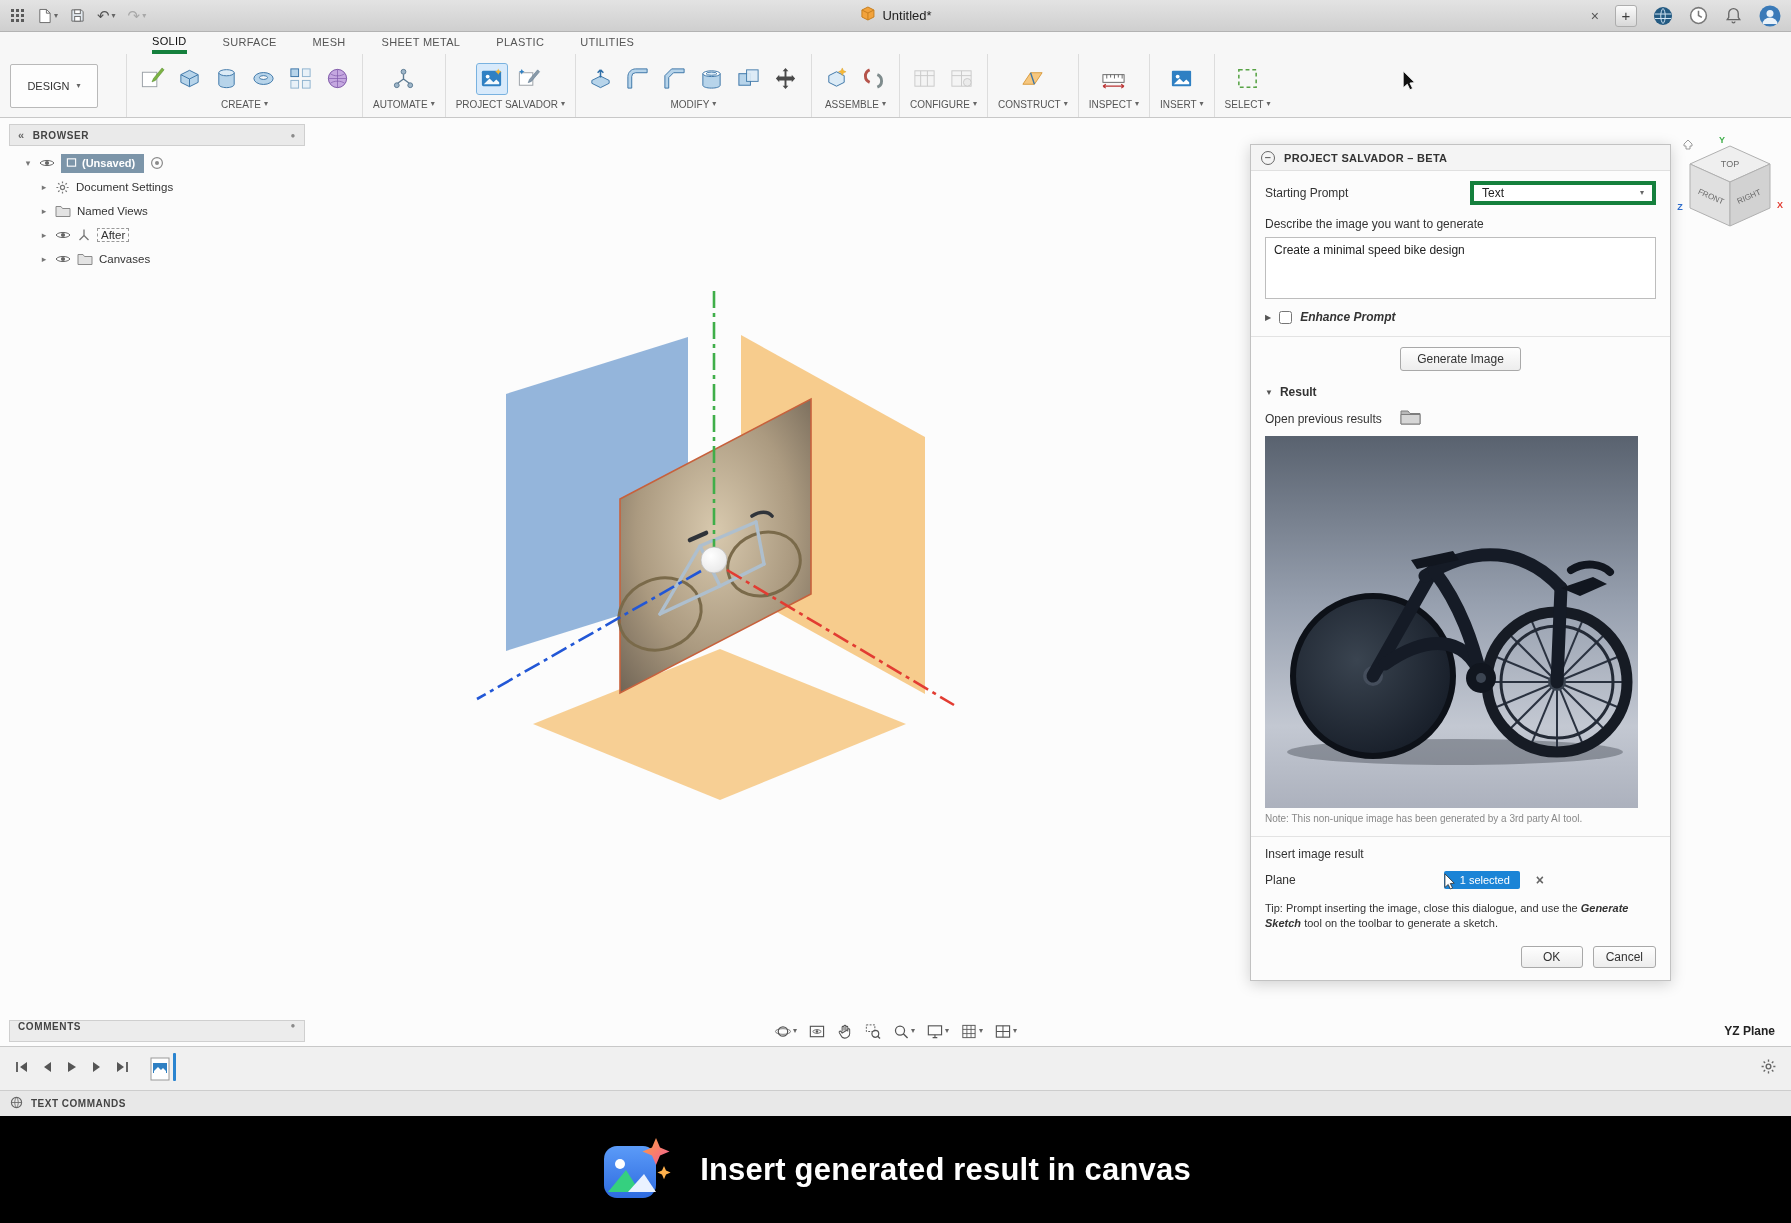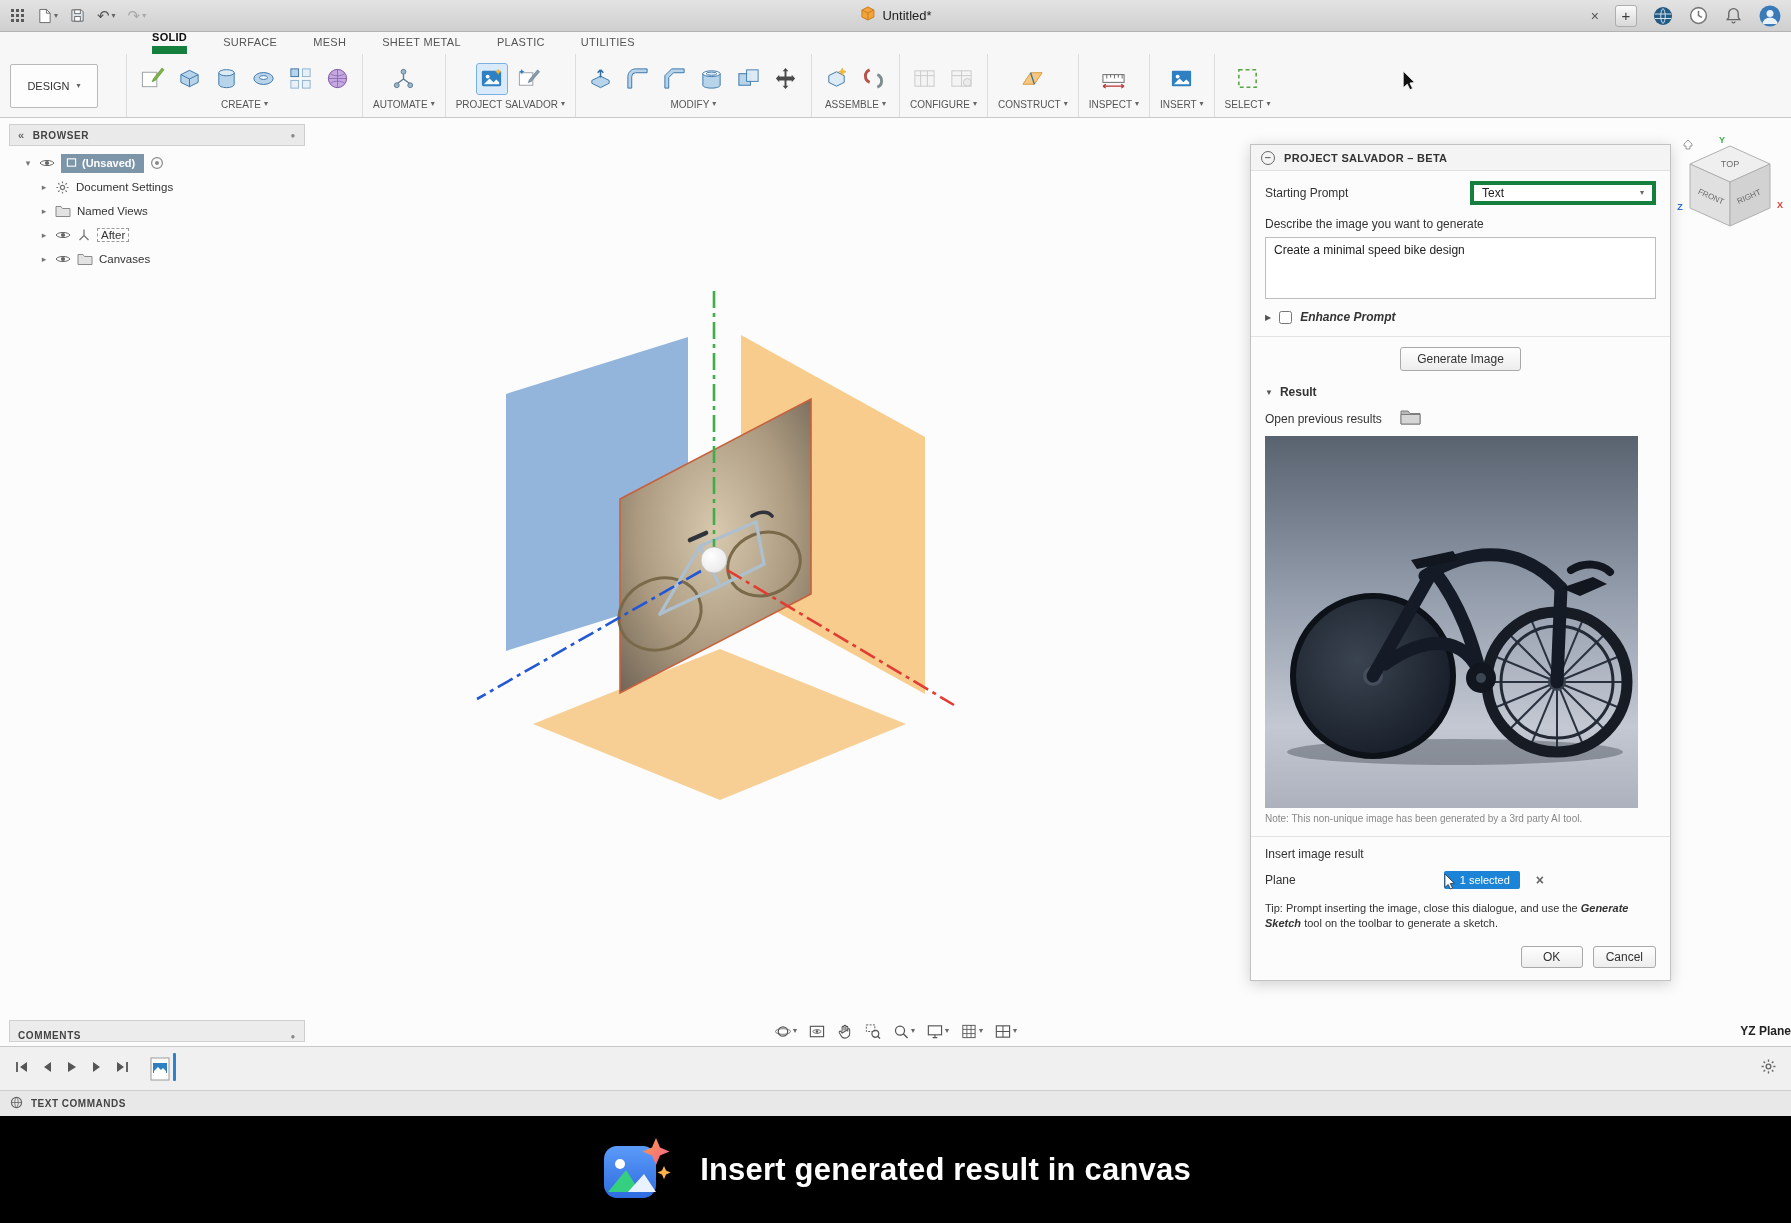--- a/index.html
+++ b/index.html
@@ -17,21 +17,21 @@
   .doc-title { position:absolute; left:50%; transform:translateX(-50%); display:flex; align-items:center; gap:7px;
                font-size:13px; color:#222; }
   .tb-right { margin-left:auto; display:flex; align-items:center; gap:16px; }
   .close-x { font-size:14px; color:#555; }
   .newtab { width:22px; height:22px; border:1px solid #adadad; border-radius:3px; background:linear-gradient(#fbfbfb,#d8d8d8);
             display:flex; align-items:center; justify-content:center; font-size:15px; color:#3c3c3c; }
 
   
   .tabsrow { height:22px; background:#f7f7f7; display:flex; align-items:flex-end; padding-left:152px; gap:36px; }
   .rtab { font-size:11px; color:#555; letter-spacing:.3px; padding-bottom:6px; cursor:default; }
-  .rtab.active { color:#0c0c0c; font-weight:bold; padding-bottom:3px; border-bottom:8px solid #15803d; }
+  .rtab.active { color:#0c0c0c; font-weight:normal; padding-bottom:3px; border-bottom:4px solid #15803d; }
 
   
   .toolbar { height:64px; background:#f7f7f7; border-bottom:1px solid #c8c8c8; display:flex; align-items:center; }
   .design-btn { width:88px; height:44px; margin:0 28px 0 10px; background:#fdfdfd; border:1px solid #b9b9b9; border-radius:2px;
                 display:flex; align-items:center; justify-content:center; gap:7px; font-size:11px; color:#333; flex:none; }
   .tb-group { height:100%; display:flex; flex-direction:column; justify-content:center; align-items:center;
               padding:0 10px; border-left:1px solid #ddd; flex:none; }
   .tb-icons { display:flex; align-items:center; gap:7px; height:34px; }
   .tool-icon { width:30px; height:30px; display:flex; align-items:center; justify-content:center; border-radius:2px; }
   .tool-icon svg { width:25px; height:25px; display:block; }
@@ -93,25 +93,25 @@
   .tip { margin-top:12px; font-size:11px; line-height:1.4; color:#333; }
   .dlg-footer { margin-top:14px; display:flex; justify-content:flex-end; gap:10px; }
   .btn.small { min-width:62px; padding:3px 12px; }
 
   
   .viewcube { position:absolute; left:1672px; top:16px; }
 
   
   .vp-bottom { position:absolute; left:0; right:0; bottom:2px; height:26px; display:flex; align-items:center; }
   .comments { width:296px; height:22px; margin-left:9px; background:#ececec; border:1px solid #cfcfcf;
-              display:flex; align-items:flex-end; gap:8px; padding:0 8px; font-size:10px; font-weight:bold; color:#444;
+              display:flex; align-items:flex-start; gap:8px; padding:0 8px; font-size:10px; font-weight:bold; color:#444;
               letter-spacing:.6px; }
   .navbar { position:absolute; left:50%; transform:translateX(-50%); display:flex; align-items:center; gap:11px; }
   .nav-btn { display:flex; align-items:center; gap:2px; }
-  .yzplane { margin-left:auto; font-size:12px; font-weight:bold; color:#222; }
+  .yzplane { margin-left:auto; margin-right:16px; font-size:12px; font-weight:bold; color:#222; }
 
   
   .timeline { height:44px; background:#f0f0f0; border-top:1px solid #c8c8c8; display:flex; align-items:center; padding:0 14px; }
   .pb { display:flex; align-items:center; gap:9px; }
   .tl-feature { margin-left:20px; display:flex; align-items:center; gap:1px; }
   .tl-marker { width:3px; height:28px; background:#2a84d0; border-radius:1px; margin-left:2px; margin-top:-4px; }
   .tl-gear { margin-left:auto; }
 
   
   .textcmd { height:26px; background:#e8e8e8; border-top:1px solid #cdcdcd; display:flex; align-items:center; gap:8px;

